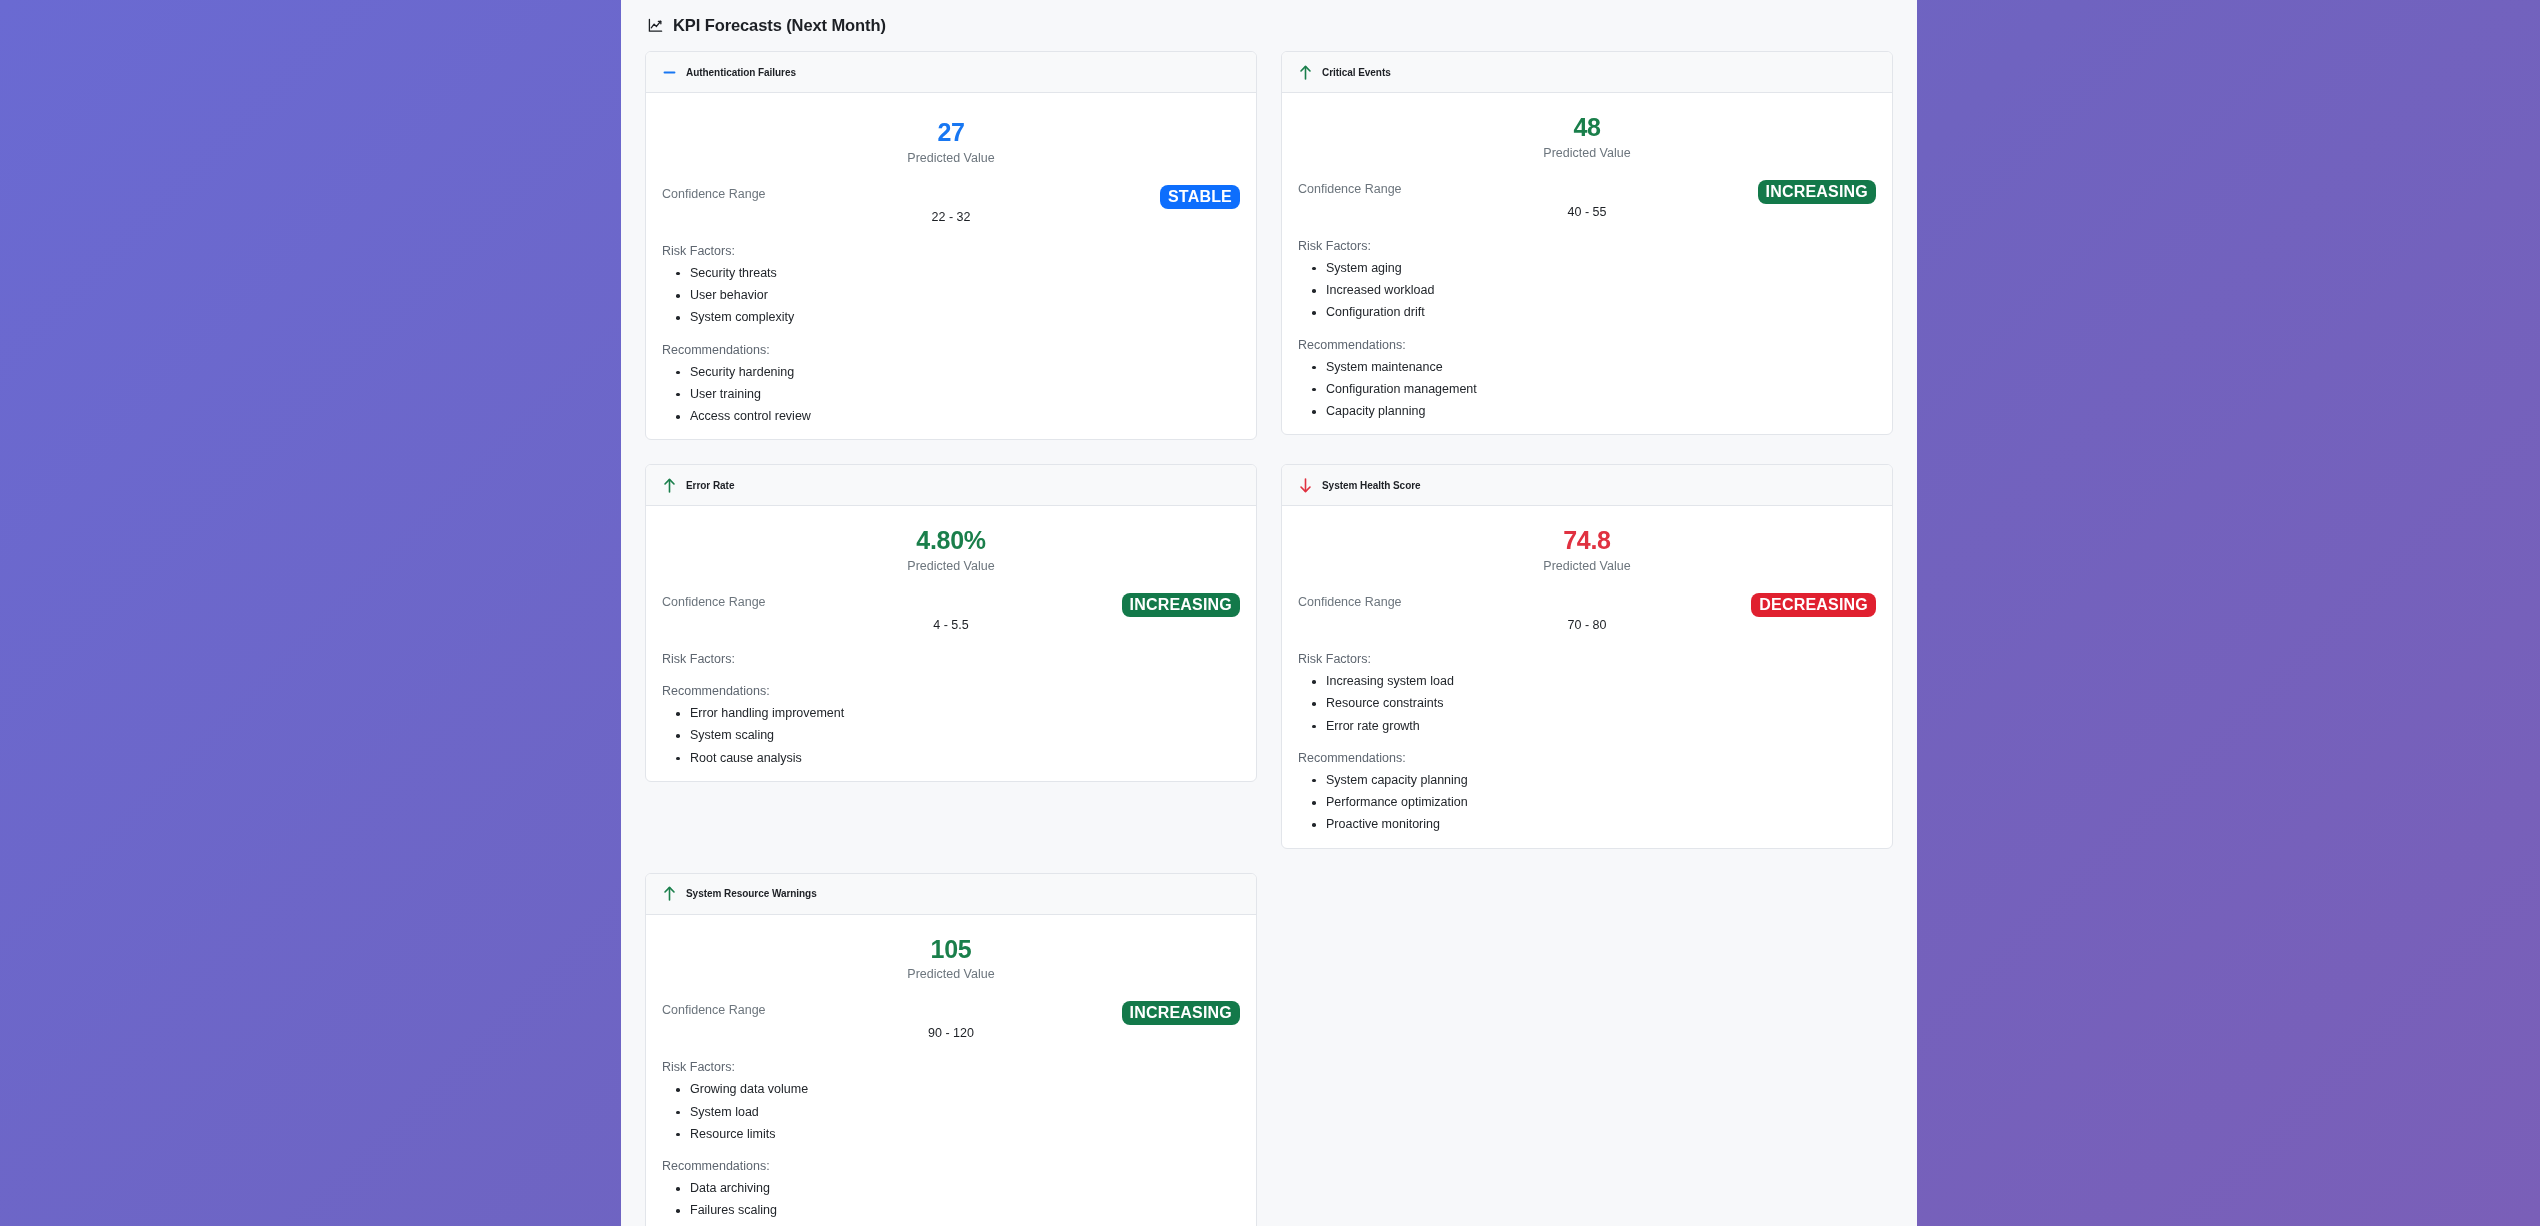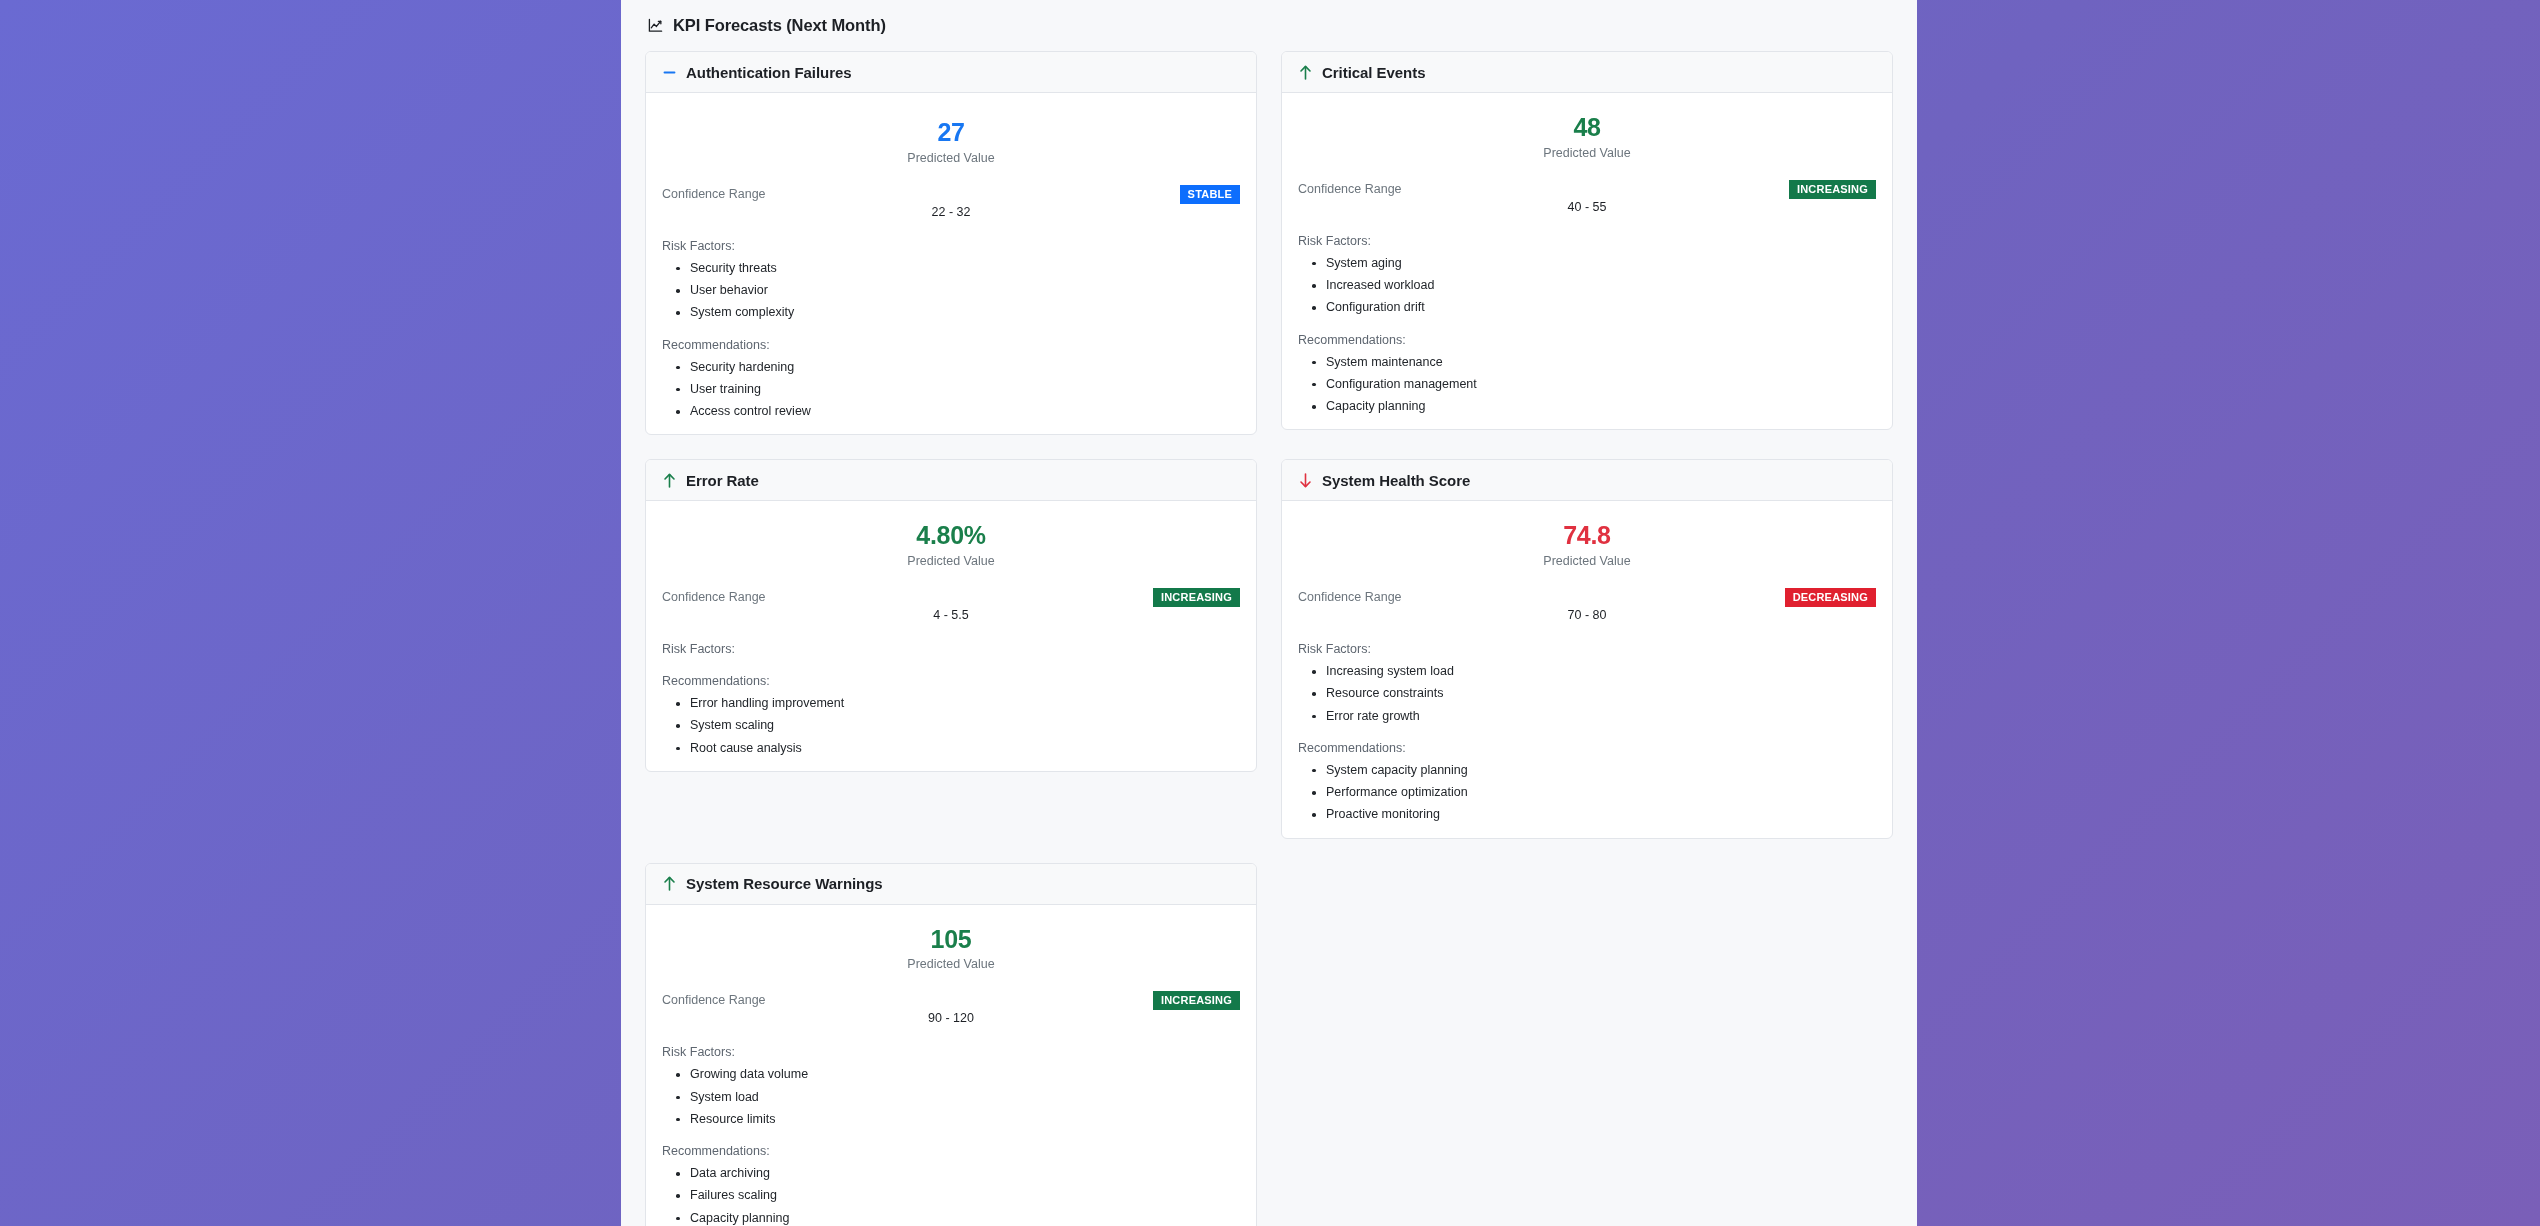--- a/index.html
+++ b/index.html
@@ -94,21 +94,21 @@
     height: 17px;
     font-size: 17px;
     line-height: 1;
     font-weight: 700;
   }
   .trend-icon.up      { color: #1a7f4b; }
   .trend-icon.down    { color: #e03140; }
   .trend-icon.stable  { color: #1877f2; }
 
   .card-title {
-    font-size: 15px;
+    font-size: 10px;
     font-weight: 600;
     color: #1d2025;
     letter-spacing: -0.05px;
   }
 
   .card-body { padding: 14px 16px 16px 16px; }
 
   
   .predicted-block {
     text-align: center;
@@ -137,25 +137,25 @@
     justify-content: space-between;
     margin-bottom: 3px;
   }
   .confidence-label {
     font-size: 12.5px;
     color: #6c757d;
     padding-top: 2px;
   }
   .badge {
     display: inline-block;
-    font-size: 11px;
+    font-size: 16px;
     font-weight: 700;
     letter-spacing: 0.2px;
     color: #ffffff;
-    border-radius: 0;
+    border-radius: 8px;
     padding: 4px 8px 4px 8px;
     line-height: 1;
     white-space: nowrap;
   }
   .badge.stable     { background: #0d6efd; }
   .badge.increasing { background: #13794a; }
   .badge.decreasing { background: #e0202f; }
 
   .confidence-value {
     text-align: center;

